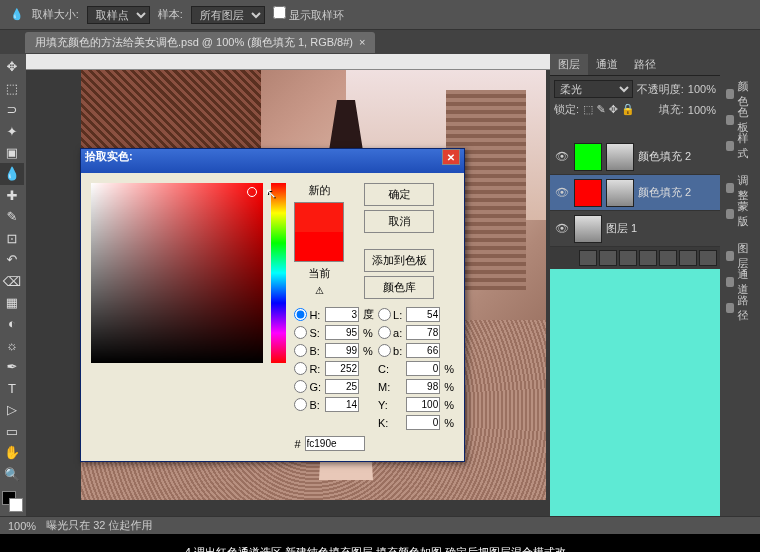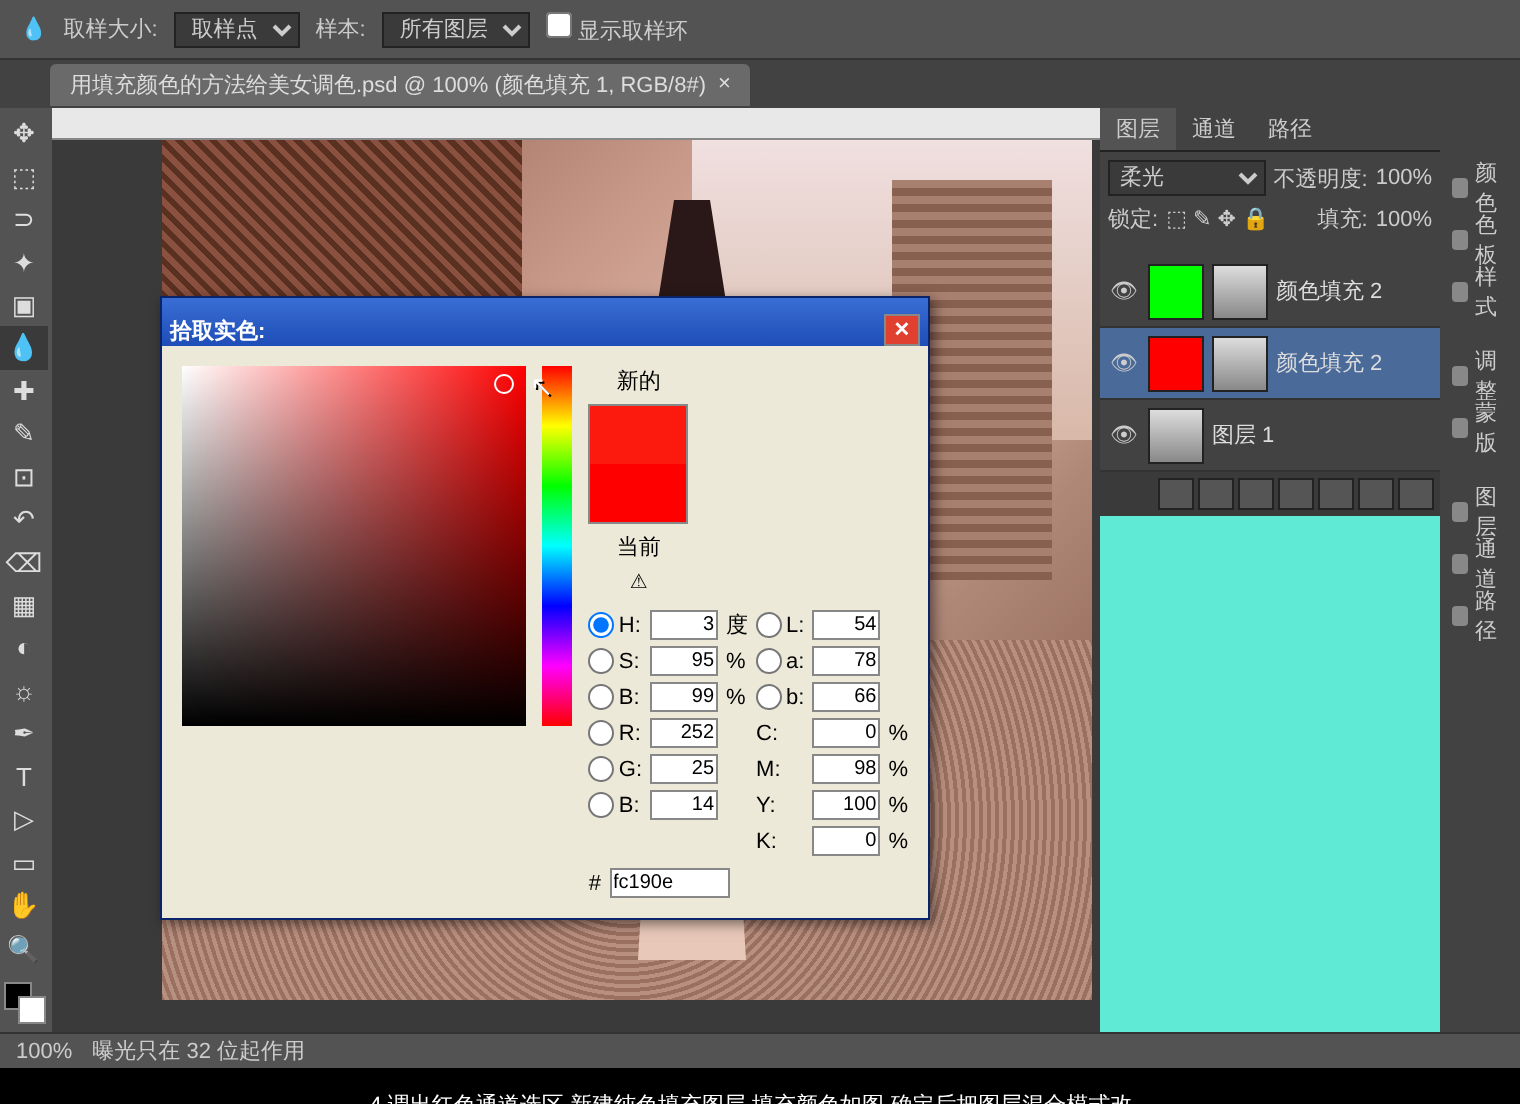--- a/index.html
+++ b/index.html
@@ -30,37 +30,37 @@
 .rp-icons{width:40px;background:#424242;display:flex;flex-direction:column;padding-top:30px;gap:6px;align-items:center}
 .rp-icons .ic{width:32px;height:20px;display:flex;align-items:center;color:#ccc;gap:3px;font-size:10px;cursor:pointer;padding-left:2px}
 .rp-icons .ic .dot{width:10px;height:10px;background:#888;border-radius:2px}
 .panel{background:#535353;color:#ccc}
 .panel-tabs{display:flex;background:#424242;border-bottom:1px solid #222}
 .panel-tabs .ptab{padding:3px 8px;cursor:pointer}
 .panel-tabs .ptab.active{background:#535353}
 .panel-body{padding:4px;background:#424242}
 .blend-row{display:flex;gap:4px;align-items:center;margin-bottom:4px}
 .blend-row select{flex:1;background:#3a3a3a;color:#ccc;border:1px solid #222;padding:1px}
-.lock-row{display:flex;gap:4px;align-items:center;margin-bottom:7px;font-size:10px}
+.lock-row{display:flex;gap:4px;align-items:center;margin-bottom:18px;font-size:10px}
 .layers{background:#424242}
 .layer{display:flex;align-items:center;height:36px;border-bottom:1px solid #333;padding:0 4px;gap:4px}
 .layer.sel{background:#4a6a9a}
 .layer .eye{width:16px;text-align:center}
 .layer .thumb{width:28px;height:28px;background:#888;border:1px solid #222}
 .layer .thumb.green{background:#0f0}
 .layer .thumb.red{background:#f00}
 .layer .mask{width:28px;height:28px;background:linear-gradient(#ddd,#888);border:1px solid #222}
 .layer .name{flex:1;color:#ddd}
 .layer-btns{display:flex;justify-content:flex-end;gap:2px;padding:3px;background:#3a3a3a}
 .layer-btns .lb{width:18px;height:16px;background:#555;border:1px solid #222;cursor:pointer}
 .status{height:18px;background:#535353;color:#ccc;display:flex;align-items:center;padding:0 8px;gap:10px;border-top:1px solid #333}
 .caption{height:36px;background:#000;color:#fff;display:flex;align-items:center;justify-content:center;font-size:14px;position:relative}
 
 .dialog{position:absolute;left:80px;top:148px;width:385px;background:#ece9d8;border:1px solid #0a246a;box-shadow:2px 2px 6px rgba(0,0,0,.5);z-index:100}
-.dlg-title{height:24px;background:linear-gradient(#3a6ed5,#1e4db7);color:#fff;display:flex;align-items:flex-end;padding:0 4px;justify-content:space-between;font-weight:bold}
+.dlg-title{height:24px;background:linear-gradient(#3a6ed5,#1e4db7);color:#fff;display:flex;align-items:flex-start;padding:0 4px;justify-content:space-between;font-weight:bold}
 .dlg-title .close{width:18px;height:16px;background:#e04030;color:#fff;display:flex;align-items:center;justify-content:center;border:1px solid #888;cursor:pointer;font-size:10px}
 .dlg-body{padding:10px;display:flex;gap:8px}
 .sv-box{width:180px;height:180px;background:linear-gradient(to top,#000,transparent),linear-gradient(to right,#fff,#f00);position:relative;cursor:crosshair}
 .sv-cursor{position:absolute;right:6px;top:4px;width:10px;height:10px;border:1px solid #fff;border-radius:50%}
 .hue{width:16px;height:180px;background:linear-gradient(#f00,#ff0,#0f0,#0ff,#00f,#f0f,#f00);position:relative}
 .preview-col{display:flex;flex-direction:column;gap:4px;align-items:center}
 .preview-box{width:50px;height:60px;border:1px solid #888;display:flex;flex-direction:column}
 .pv-new{flex:1;background:#fc190e}
 .pv-cur{flex:1;background:#f00}
 .warn{font-size:10px}
@@ -237,20 +237,27 @@
       <div style="display:flex;gap:20px">
         <div class="preview-col">
           <span>新的</span>
           <div class="preview-box">
             <div class="pv-new"></div>
             <div class="pv-cur"></div>
           </div>
           <span>当前</span>
           <span class="warn">⚠</span>
         </div>
+        <div class="btns-col">
+          <button>确定</button>
+          <button>取消</button>
+          <div style="height:8px"></div>
+          <button>添加到色板</button>
+          <button>颜色库</button>
+        </div>
       </div>
       <div class="mode-grid">
         <label class="rad">
             <input type="radio" checked="" style="">
             <span>H:</span>
           </label>
           <input type="text" value="3" style="">
           <span>度</span>
         <label class="rad">
             <input type="radio" style="">

